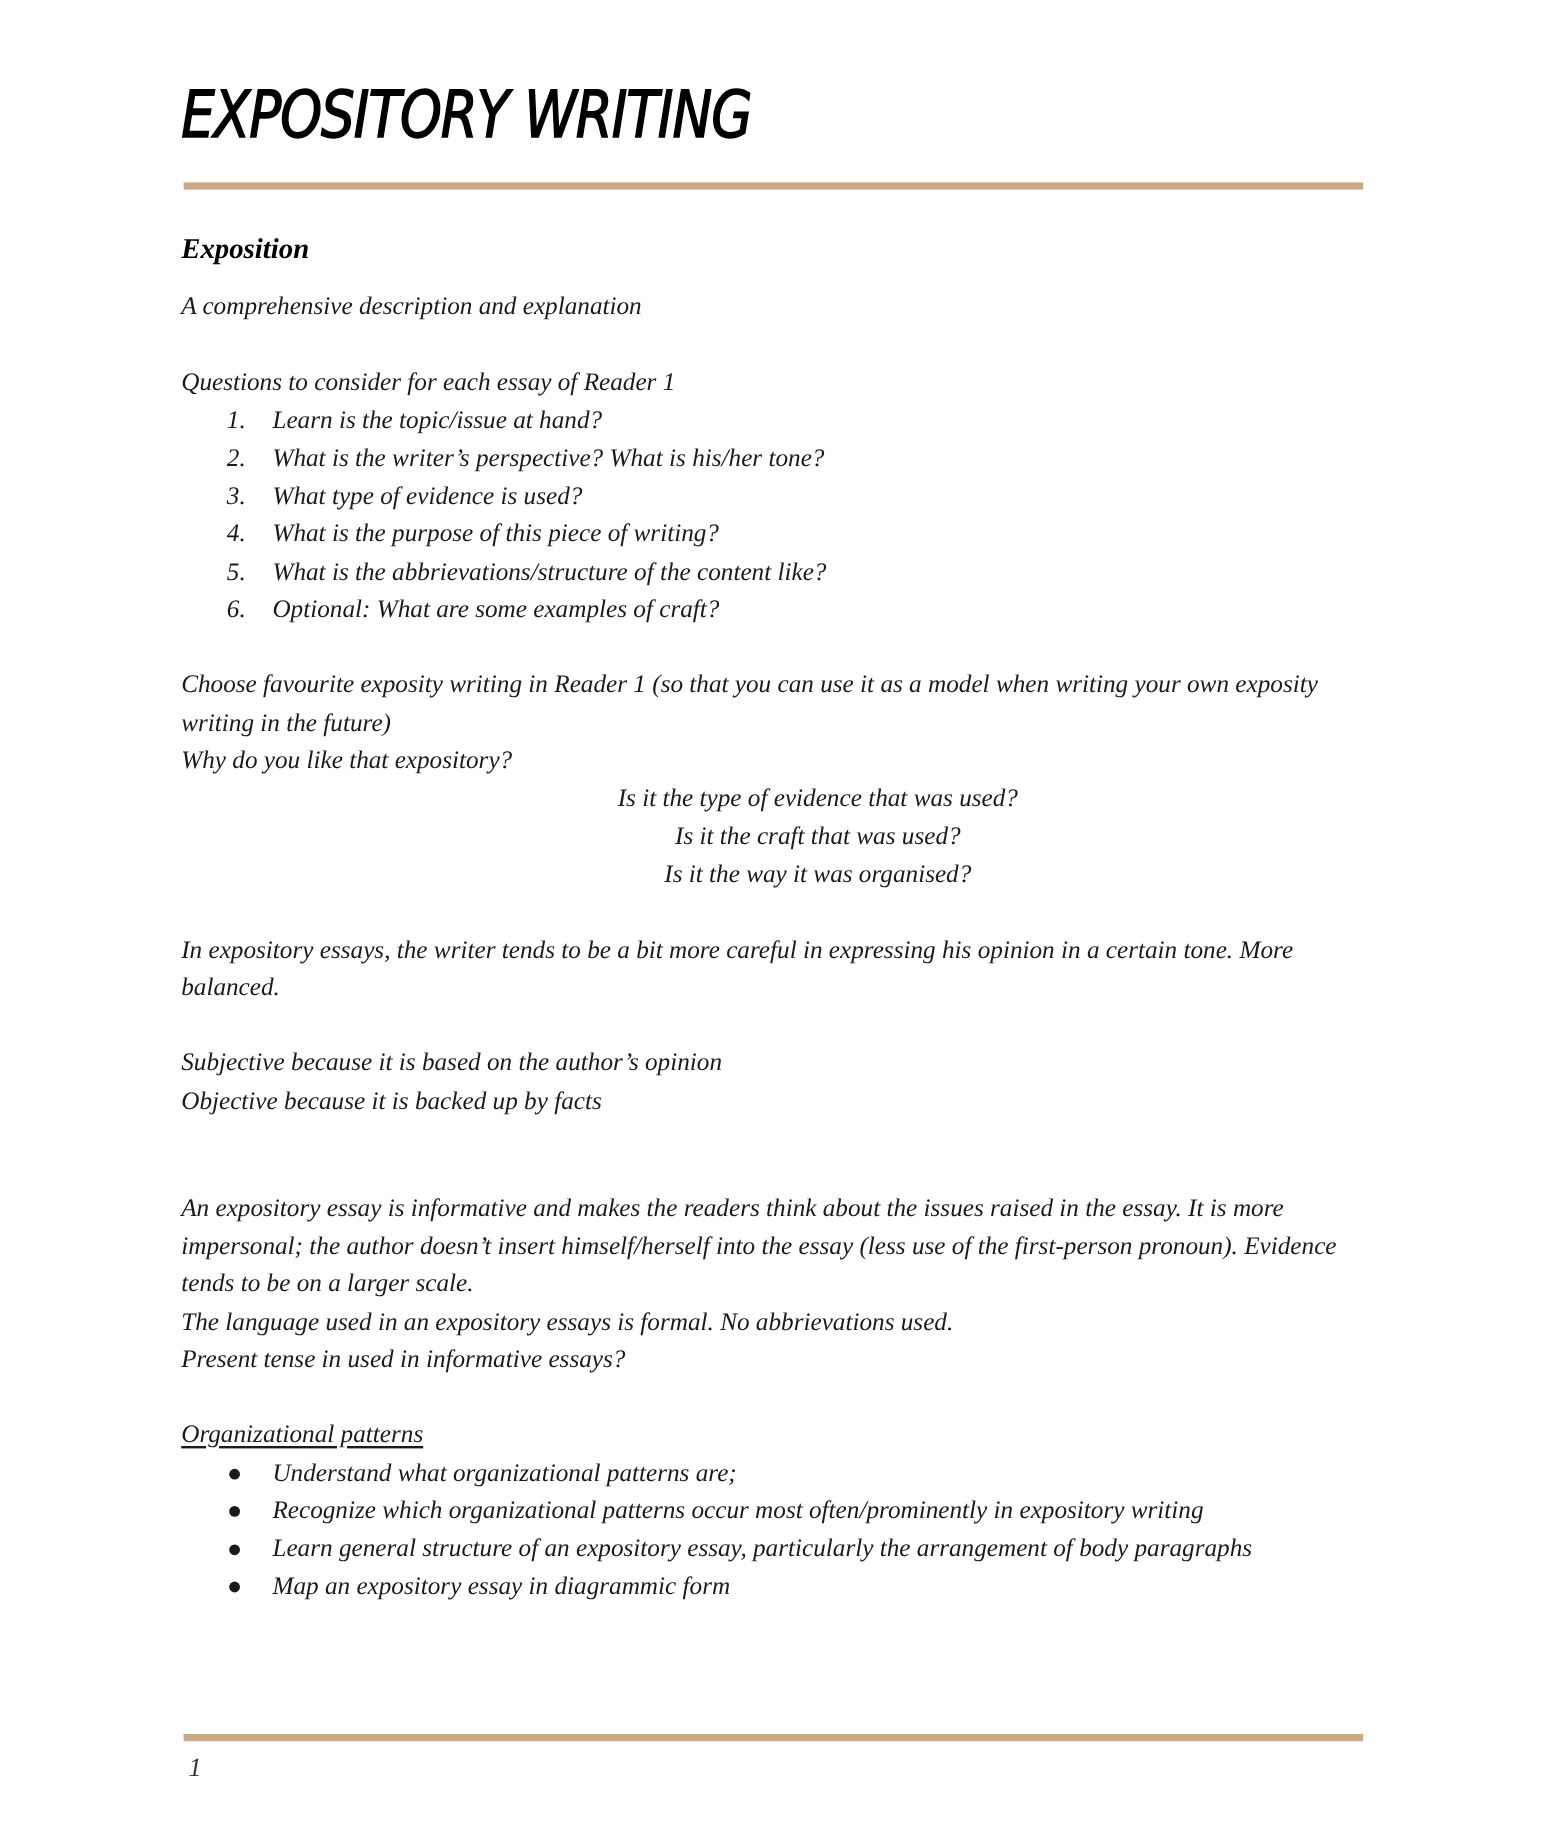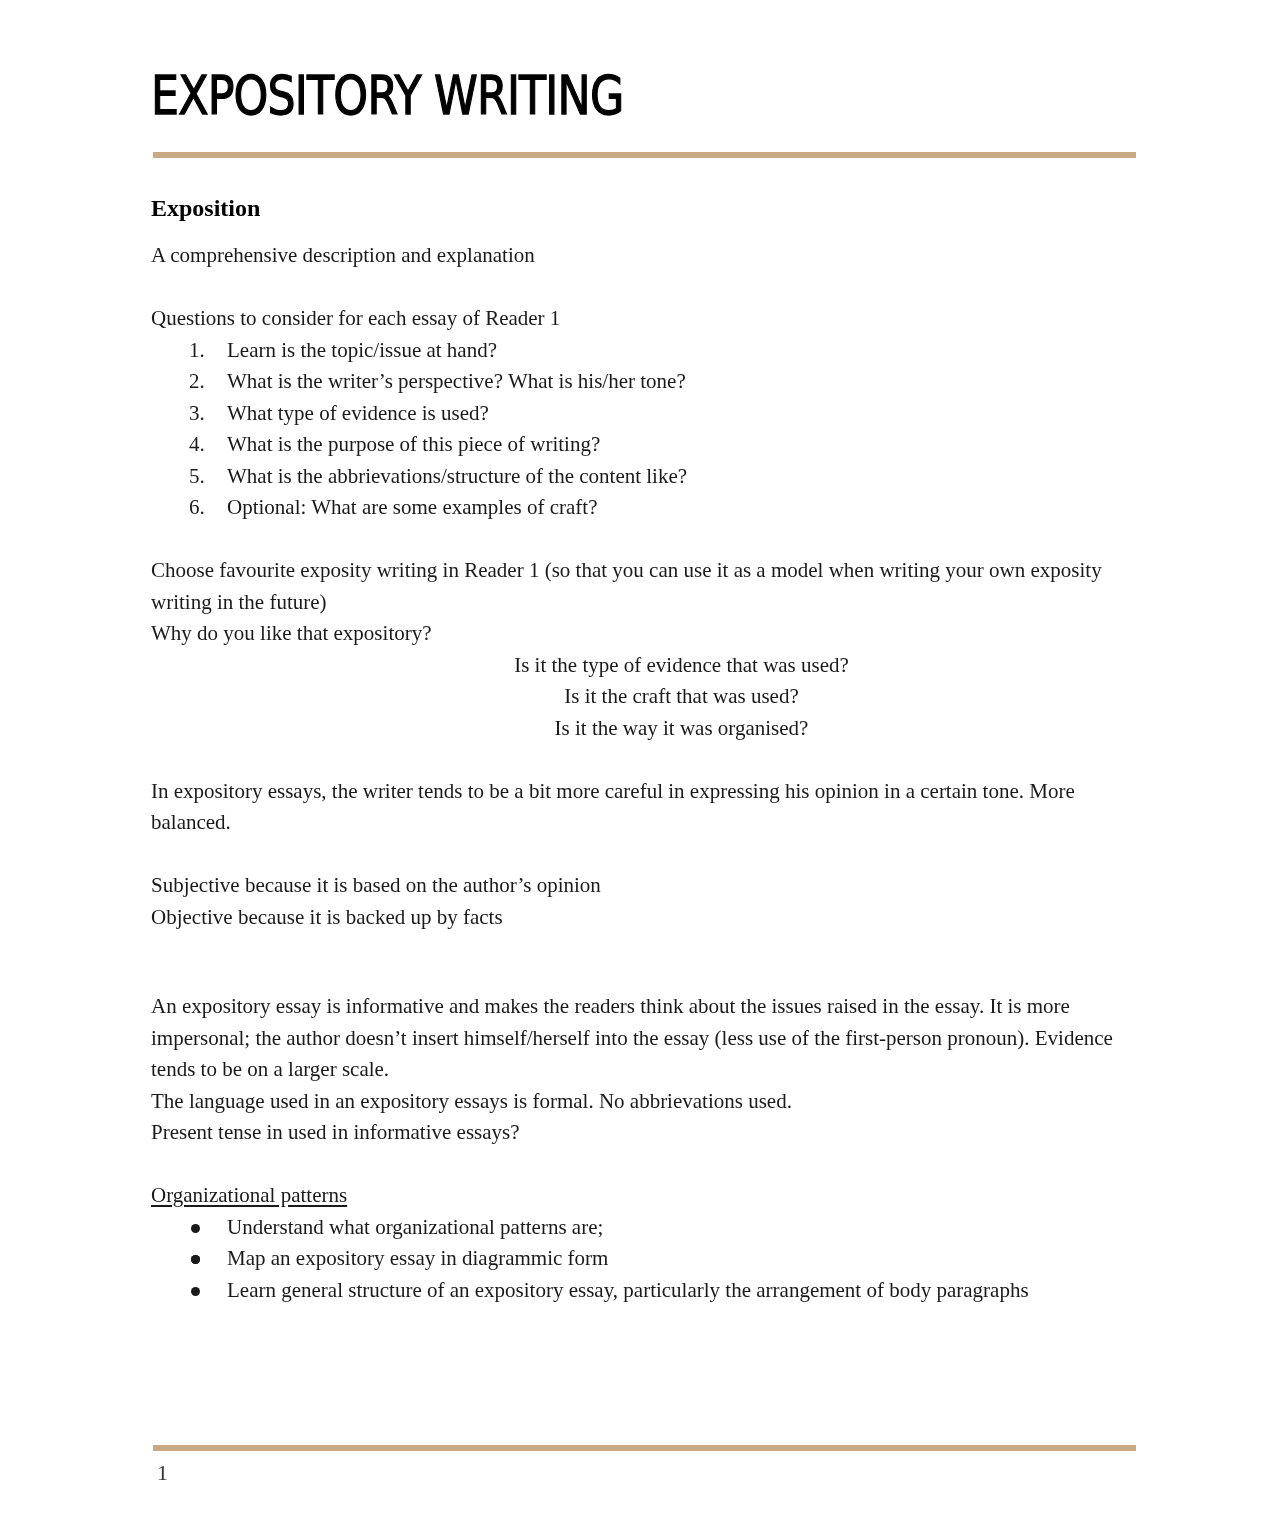--- a/index.html
+++ b/index.html
@@ -1,17 +1,17 @@
 <!DOCTYPE html>
 <html><head>
   <meta charset="utf-8">
   <style>
     html, body { margin: 0; padding: 0; background: #ffffff; }
     body { width: 1284px; height: 1520px; position: relative; overflow: hidden; color: #1a1a1a; }
-    .page { position: absolute; left: 0; top: 0; width: 1168px; height: 1520px; }
+    .page { position: absolute; left: 0; top: 0; width: 1168px; height: 1520px; font-style: italic; }
     .title {
       position: absolute; left: 151px; top: 62px;
       font-family: "DejaVu Sans", sans-serif; font-weight: normal;
       font-size: 54px; line-height: 68px; letter-spacing: -1px;
       color: #000; transform: scaleX(0.82); transform-origin: left top;
       -webkit-text-stroke: 1.3px #000;
     }
     .rule { position: absolute; left: 153px; width: 983px; height: 6px; background: #c8aa85; }
     .rule.top { top: 152px; }
     .rule.bottom { top: 1445px; }
@@ -63,21 +63,21 @@
     <p>Subjective because it is based on the author’s opinion</p>
     <p>Objective because it is backed up by facts</p>
     <div class="gap2"></div>
     <p>An expository essay is informative and makes the readers think about the issues raised in the essay. It is more impersonal; the author doesn’t insert himself/herself into the essay (less use of the first-person pronoun). Evidence tends to be on a larger scale.</p>
     <p>The language used in an expository essays is formal. No abbrievations used.</p>
     <p>Present tense in used in informative essays?</p>
     <div class="gap"></div>
     <p class="u">Organizational patterns</p>
     <ul>
       <li class="li"><span class="bullet"></span><span>Understand what organizational patterns are;</span></li>
-      <li class="li"><span class="bullet"></span></li>
+      <li class="li"><span class="bullet"></span><span>Recognize which organizational patterns occur most often/prominently in expository writing</span></li>
+      <li class="li"><span class="bullet"></span><span>Learn general structure of an expository essay, particularly the arrangement of body paragraphs</span></li>
       <li class="li"><span class="bullet"></span><span>Map an expository essay in diagrammic form</span></li>
-      <li class="li"><span class="bullet"></span><span>Learn general structure of an expository essay, particularly the arrangement of body paragraphs</span></li>
     </ul>
   </div>
 
   <div class="rule bottom" style="background: rgb(200, 170, 133);"></div>
   <div class="pagenum">1</div>
 </div>
 
 </body></html>

